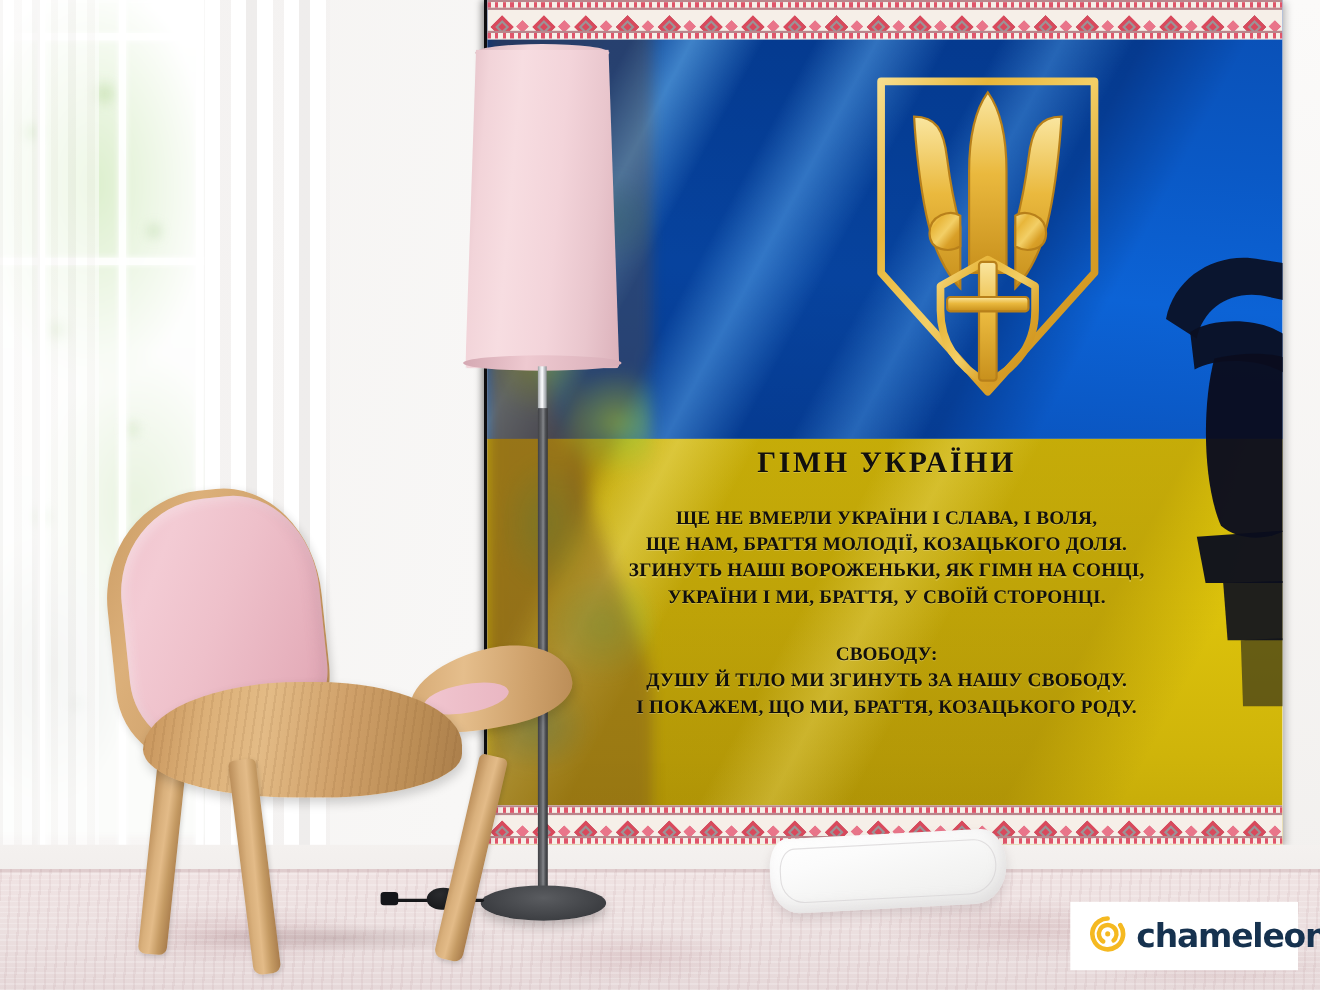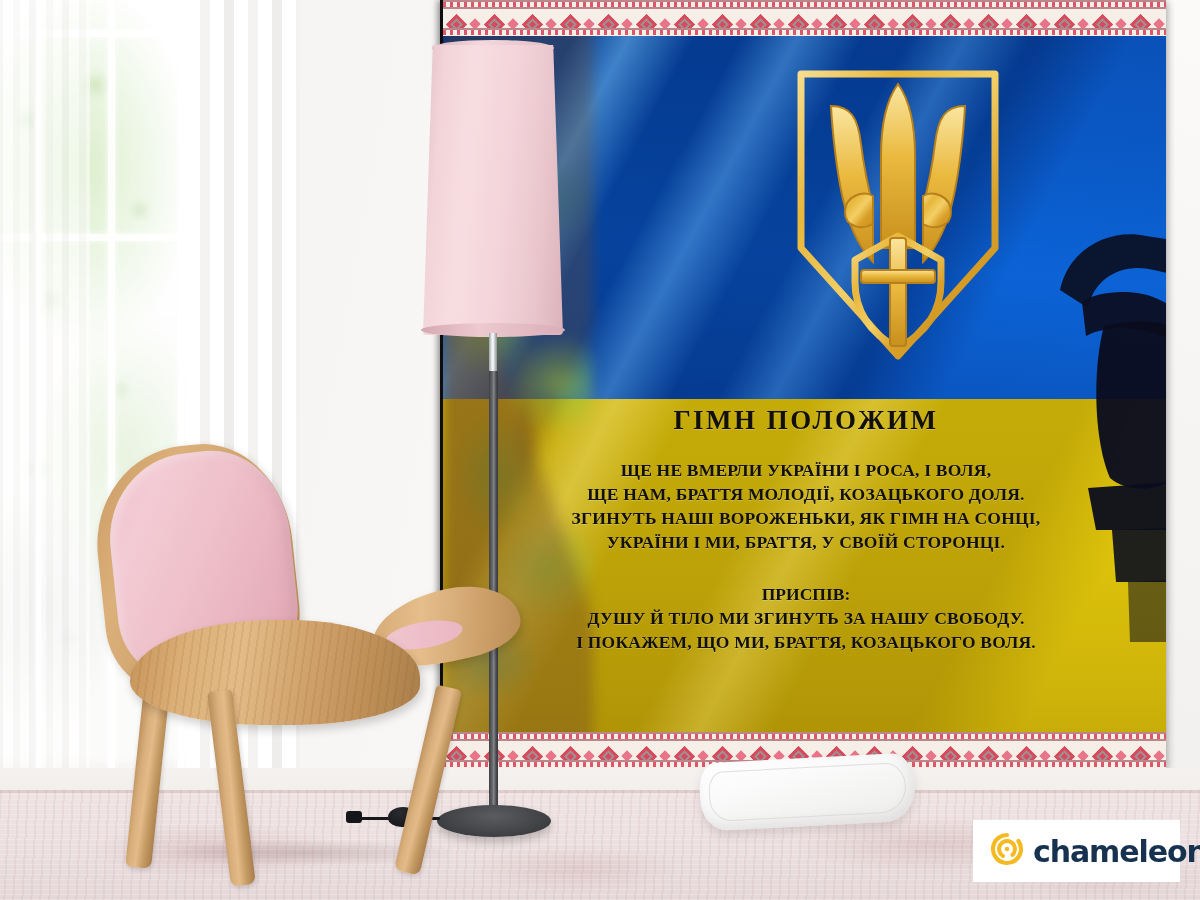--- a/index.html
+++ b/index.html
@@ -401,29 +401,29 @@
         <path d="M72 146 C72 130 90 124 100 130 L100 158 C90 164 72 162 72 146 Z" fill="url(#gold)" stroke="#b8801a" stroke-width="2"></path>
         <path d="M178 146 C178 130 160 124 150 130 L150 158 C160 164 178 162 178 146 Z" fill="url(#gold)" stroke="#b8801a" stroke-width="2"></path>
 
         <path d="M125 170 L168 194 L168 216 C168 250 148 270 125 282 C102 270 82 250 82 216 L82 194 Z" fill="none" stroke="url(#gold)" stroke-width="7" stroke-linejoin="round"></path>
         <rect x="117" y="172" width="16" height="108" rx="3" fill="url(#gold2)" stroke="#b8801a" stroke-width="2"></rect>
         <rect x="88" y="204" width="74" height="13" rx="3" fill="url(#gold2)" stroke="#b8801a" stroke-width="2"></rect>
       </svg>
     </div>
 
     <div class="anthem">
-      <div class="anthem-title">ГІМН  ПОЛОЖИМ</div>
-      <div class="anthem-line">ЩЕ НЕ ВМЕРЛИ УКРАЇНИ І РОСА, І ВОЛЯ,</div>
+      <div class="anthem-title">ГІМН  УКРАЇНИ</div>
+      <div class="anthem-line">ЩЕ НЕ ВМЕРЛИ УКРАЇНИ І СЛАВА, І ВОЛЯ,</div>
       <div class="anthem-line">ЩЕ НАМ, БРАТТЯ МОЛОДІЇ, КОЗАЦЬКОГО ДОЛЯ.</div>
       <div class="anthem-line">ЗГИНУТЬ НАШІ ВОРОЖЕНЬКИ, ЯК ГІМН НА СОНЦІ,</div>
       <div class="anthem-line">УКРАЇНИ І МИ, БРАТТЯ, У СВОЇЙ СТОРОНЦІ.</div>
       <div class="anthem-gap"></div>
-      <div class="anthem-chorus-label">ПРИСПІВ:</div>
+      <div class="anthem-chorus-label">СВОБОДУ:</div>
       <div class="anthem-line">ДУШУ Й ТІЛО МИ ЗГИНУТЬ ЗА НАШУ СВОБОДУ.</div>
-      <div class="anthem-line">І ПОКАЖЕМ, ЩО МИ, БРАТТЯ, КОЗАЦЬКОГО ВОЛЯ.</div>
+      <div class="anthem-line">І ПОКАЖЕМ, ЩО МИ, БРАТТЯ, КОЗАЦЬКОГО РОДУ.</div>
     </div>
 
     <div class="silhouette">
       <svg viewBox="0 0 130 420" width="130" height="420">
         <path d="M18 60 C26 20 66 -2 104 6 L130 10 L130 44 L112 40 C80 32 52 48 46 78 Z" fill="#0b0f22" opacity=".93"></path>
         <path d="M40 72 C56 60 96 58 118 70 L130 76 L130 112 C108 96 66 94 44 106 Z" fill="#0b0f22" opacity=".95"></path>
         <path d="M62 96 C92 88 126 92 130 98 L130 250 C112 262 84 262 68 248 C52 212 50 140 62 96 Z" fill="#0a0d1e" opacity=".96"></path>
         <path d="M46 258 L130 252 L130 300 L54 300 Z" fill="#0a0d1e" opacity=".95"></path>
         <path d="M70 300 L130 298 L130 352 L74 352 Z" fill="#0a0d1e" opacity=".9"></path>
         <path d="M86 352 L130 350 L130 412 L88 412 Z" fill="#0a0d1e" opacity=".55"></path>

